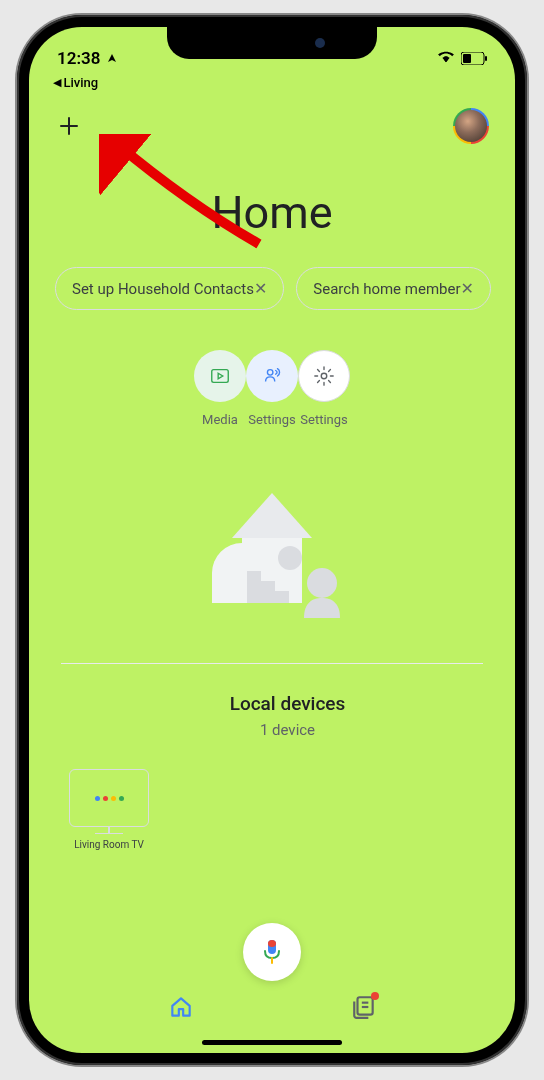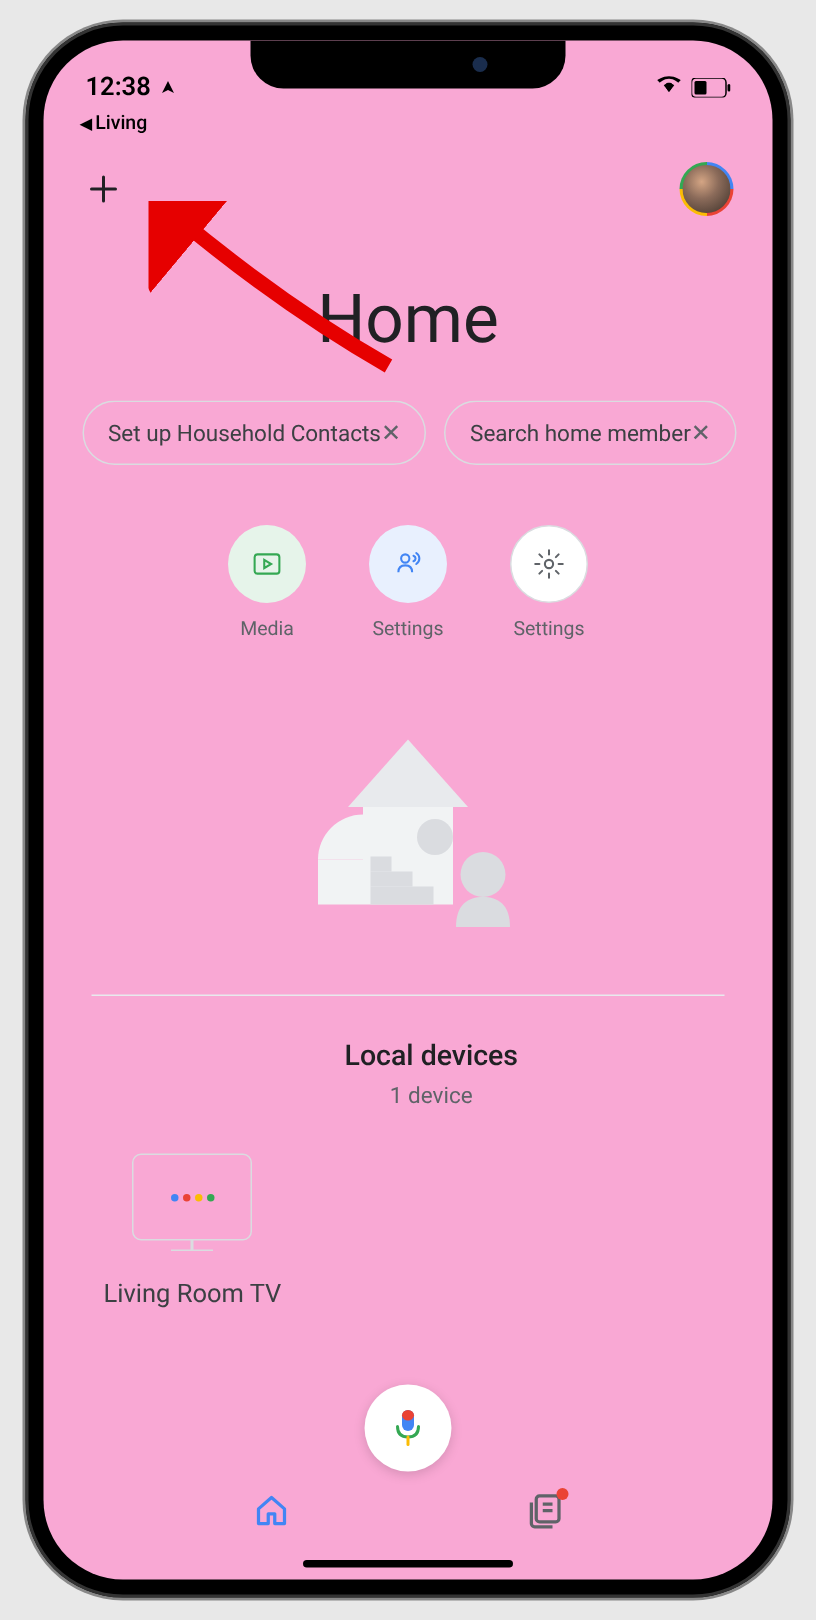--- a/index.html
+++ b/index.html
@@ -17,21 +17,21 @@
       height: 1050px;
       background: #000;
       border-radius: 65px;
       padding: 12px;
       position: relative;
       box-shadow: 0 0 0 2px #888, inset 0 0 0 2px #333;
     }
     .phone-screen {
       width: 100%;
       height: 100%;
-      background: #f9a8d4;
+      background: #bef264;
       border-radius: 53px;
       overflow: hidden;
       position: relative;
     }
     .notch {
       position: absolute;
       top: 0;
       left: 50%;
       transform: translateX(-50%);
       width: 210px;
@@ -136,21 +136,20 @@
       cursor: pointer;
     }
     .chip-close {
       font-size: 16px;
       color: #5f6368;
       cursor: pointer;
     }
     .quick-actions {
       display: flex;
       justify-content: center;
-      gap: 42px;
       padding: 40px 0 20px;
     }
     .qa-item {
       display: flex;
       flex-direction: column;
       align-items: center;
       gap: 10px;
       cursor: pointer;
     }
     .qa-circle {
@@ -215,21 +214,21 @@
       position: absolute;
       bottom: -8px;
       left: 50%;
       transform: translateX(-50%);
       width: 2px;
       height: 8px;
       background: #dadce0;
     }
     .google-dots { display: flex; gap: 3px; }
     .google-dots span { width: 5px; height: 5px; border-radius: 50%; }
-    .device-label { font-size: 17px; color: #3c4043; margin-top: 26px; }
+    .device-label { font-size: 10px; color: #3c4043; margin-top: 12px; }
     .mic-fab {
       position: absolute;
       bottom: 72px;
       left: 50%;
       transform: translateX(-50%);
       width: 58px;
       height: 58px;
       border-radius: 50%;
       background: #fff;
       box-shadow: 0 2px 8px rgba(0,0,0,0.15);

